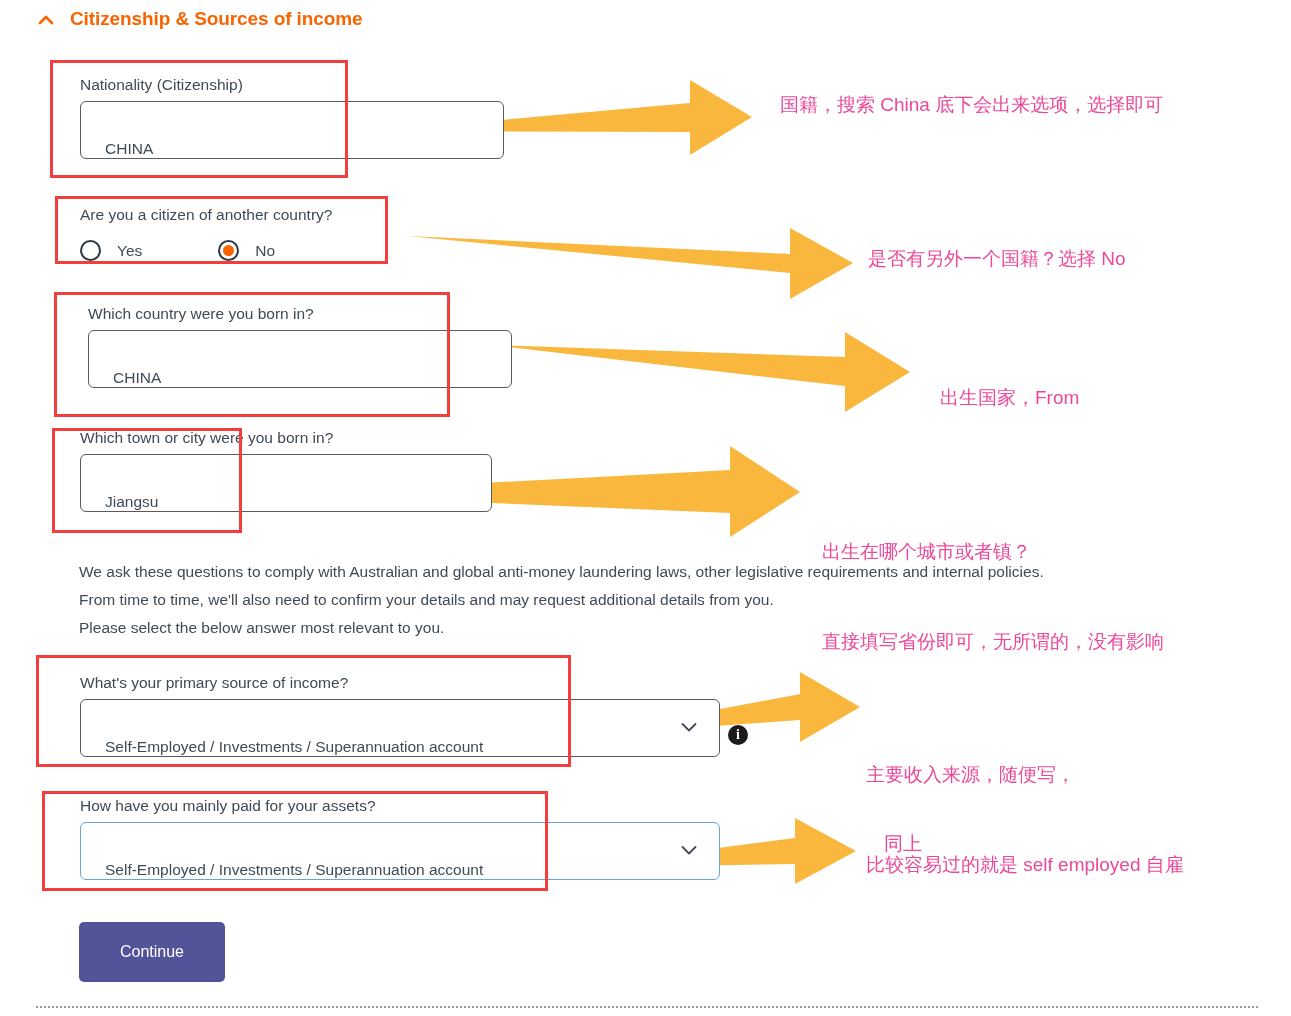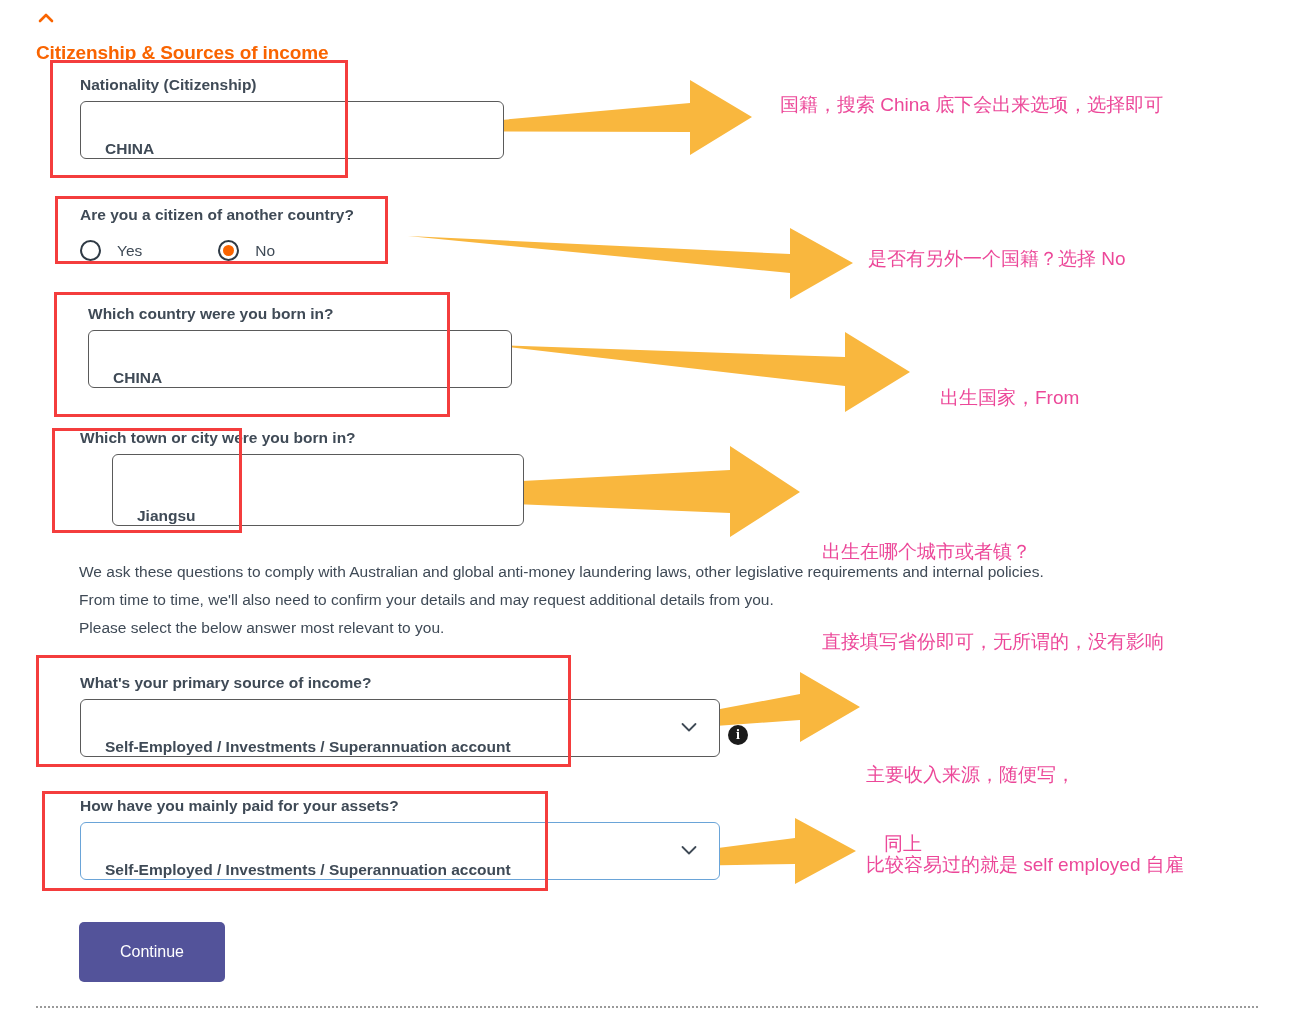--- a/index.html
+++ b/index.html
@@ -20,43 +20,41 @@
     width: 1291px;
     height: 1016px;
   }
 
   
   .section-head {
     position: absolute;
     left: 36px;
     top: 8px;
     display: flex;
-    align-items: flex-start;
+    align-items: flex-end;
     gap: 14px;
-    flex-direction: column;
   }
   .chevron-up {
     width: 20px;
     height: 20px;
     display: inline-block;
     position: relative;
   }
   .chevron-up svg { display: block; }
   .section-title {
     color: #f96400;
     font-size: 19px;
     font-weight: bold;
     letter-spacing: -0.1px;
     white-space: nowrap;
   }
 
   
   .field {
     position: absolute;
-    font-weight: bold;
   }
   .field-label {
     color: #3f4a56;
     font-size: 15.5px;
     line-height: 20px;
     white-space: nowrap;
   }
   .field-input {
     box-sizing: border-box;
     border: 1px solid #5a5a5a;
@@ -251,21 +249,21 @@
 
   <div class="field" style="left:88px; top:304px;">
     <div class="field-label">Which country were you born in?</div>
     <div class="field-input" style="width:424px; height:58px; margin-top:6px;">
       <span>CHINA</span>
     </div>
   </div>
 
   <div class="field" style="left:80px; top:428px;">
     <div class="field-label">Which town or city were you born in?</div>
-    <div class="field-input" style="width:412px; height:72px; margin-top:6px;margin-left:32px;">
+    <div class="field-input" style="width:412px; height:58px; margin-top:6px;">
       <span>Jiangsu</span>
     </div>
   </div>
 
   <div class="para">
     <div>We ask these questions to comply with Australian and global anti-money laundering laws, other legislative requirements and internal policies.</div>
     <div>From time to time, we'll also need to confirm your details and may request additional details from you.</div>
     <div>Please select the below answer most relevant to you.</div>
   </div>
 

